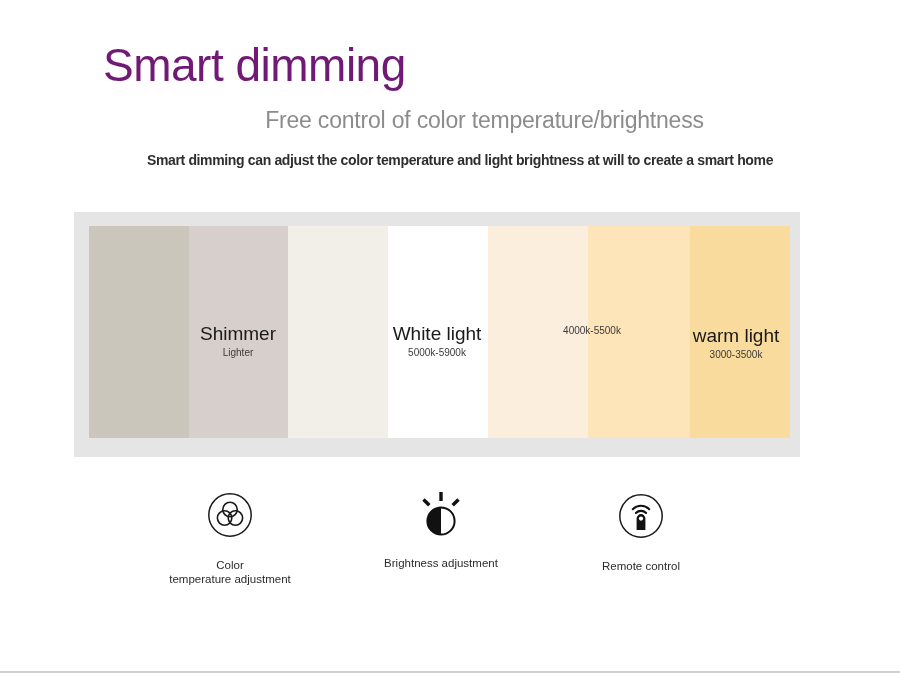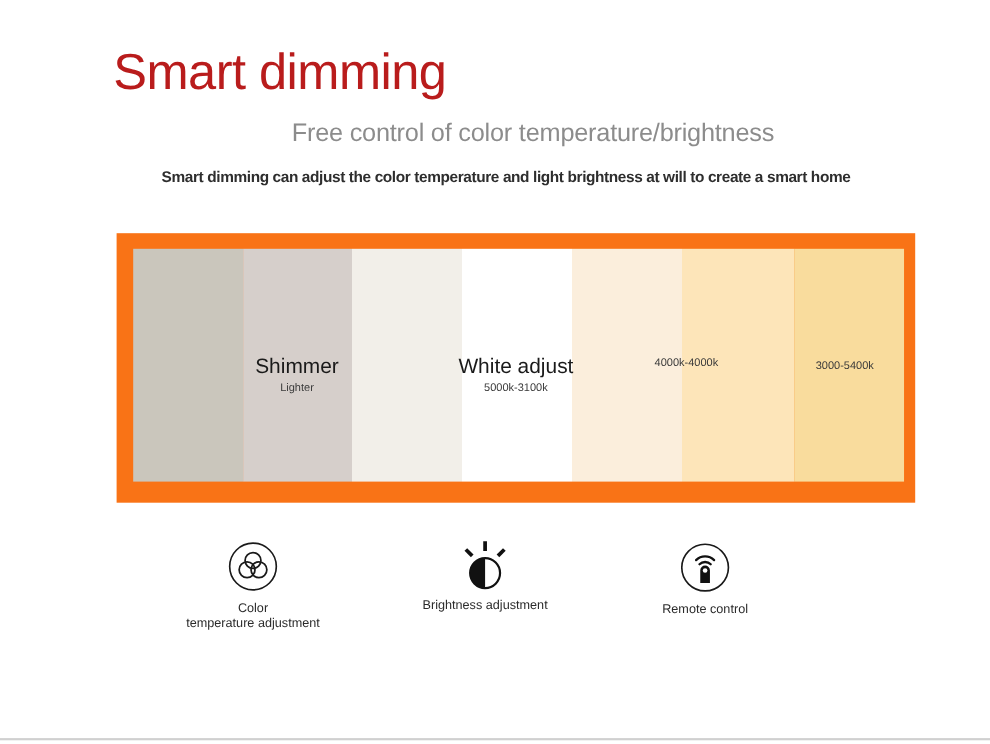--- a/index.html
+++ b/index.html
@@ -21,21 +21,21 @@
   }
 
   
   .headline {
     position: absolute;
     left: 103px;
     top: 41px;
     font-size: 46px;
     font-weight: 400;
     letter-spacing: -0.5px;
-    color: #b91c1c;
+    color: #701a75;
     line-height: 1.05;
     white-space: nowrap;
   }
   .subhead {
     position: absolute;
     left: 1px;
     right: 0;
     top: 107px;
     text-align: center;
     font-size: 23px;
@@ -59,23 +59,22 @@
     padding-left: 20px;
   }
 
   
   .panel {
     position: absolute;
     left: 74px;
     top: 212px;
     width: 726px;
     height: 245px;
-    background: #f97316;
+    background: #e5e5e5;
     box-sizing: border-box;
-    margin-left: 32px;
   }
   .swatch-strip {
     position: absolute;
     left: 15px;
     top: 14px;
     width: 701px;
     height: 212px;
     display: flex;
     overflow: hidden;
   }
@@ -122,21 +121,21 @@
     width: 230px;
     text-align: center;
   }
   .feature .icon-wrap {
     display: block;
     height: 52px;
     line-height: 0;
   }
   .feature .caption {
     display: block;
-    margin-top: 2px;
+    margin-top: 14px;
     font-size: 11.5px;
     color: #2b2b2b;
     line-height: 1.25;
     white-space: pre-line;
   }
 
   .bottom-rule {
     position: absolute;
     left: 0;
     top: 671px;
@@ -170,30 +169,31 @@
       <div class="swatch" style="width:102px;background:#fde5b9;"></div>
 
       <div class="swatch" style="width:100px;background:#f9dc9d;"></div>
 
       <div class="label-overlay" style="left:49px;">
         <span class="swatch-title">Shimmer</span>
         <span class="swatch-sub">Lighter</span>
       </div>
 
       <div class="label-overlay" style="left:248px;">
-        <span class="swatch-title">White adjust</span>
-        <span class="swatch-sub">5000k-3100k</span>
+        <span class="swatch-title">White light</span>
+        <span class="swatch-sub">5000k-5900k</span>
       </div>
 
       <div class="label-overlay" style="left:403px;">
-        <span class="swatch-sub">4000k-4000k</span>
+        <span class="swatch-sub">4000k-5500k</span>
       </div>
 
       <div class="label-overlay" style="left:547px;top:99px;">
-        <span class="swatch-sub">3000-5400k</span>
+        <span class="swatch-title">warm light</span>
+        <span class="swatch-sub">3000-3500k</span>
       </div>
 
     </div>
   </div>
 
   <div class="features">
 
     <div class="feature" style="left:115px;top:0;">
       <span class="icon-wrap">
         <svg width="46" height="46" viewBox="0 0 46 46">

